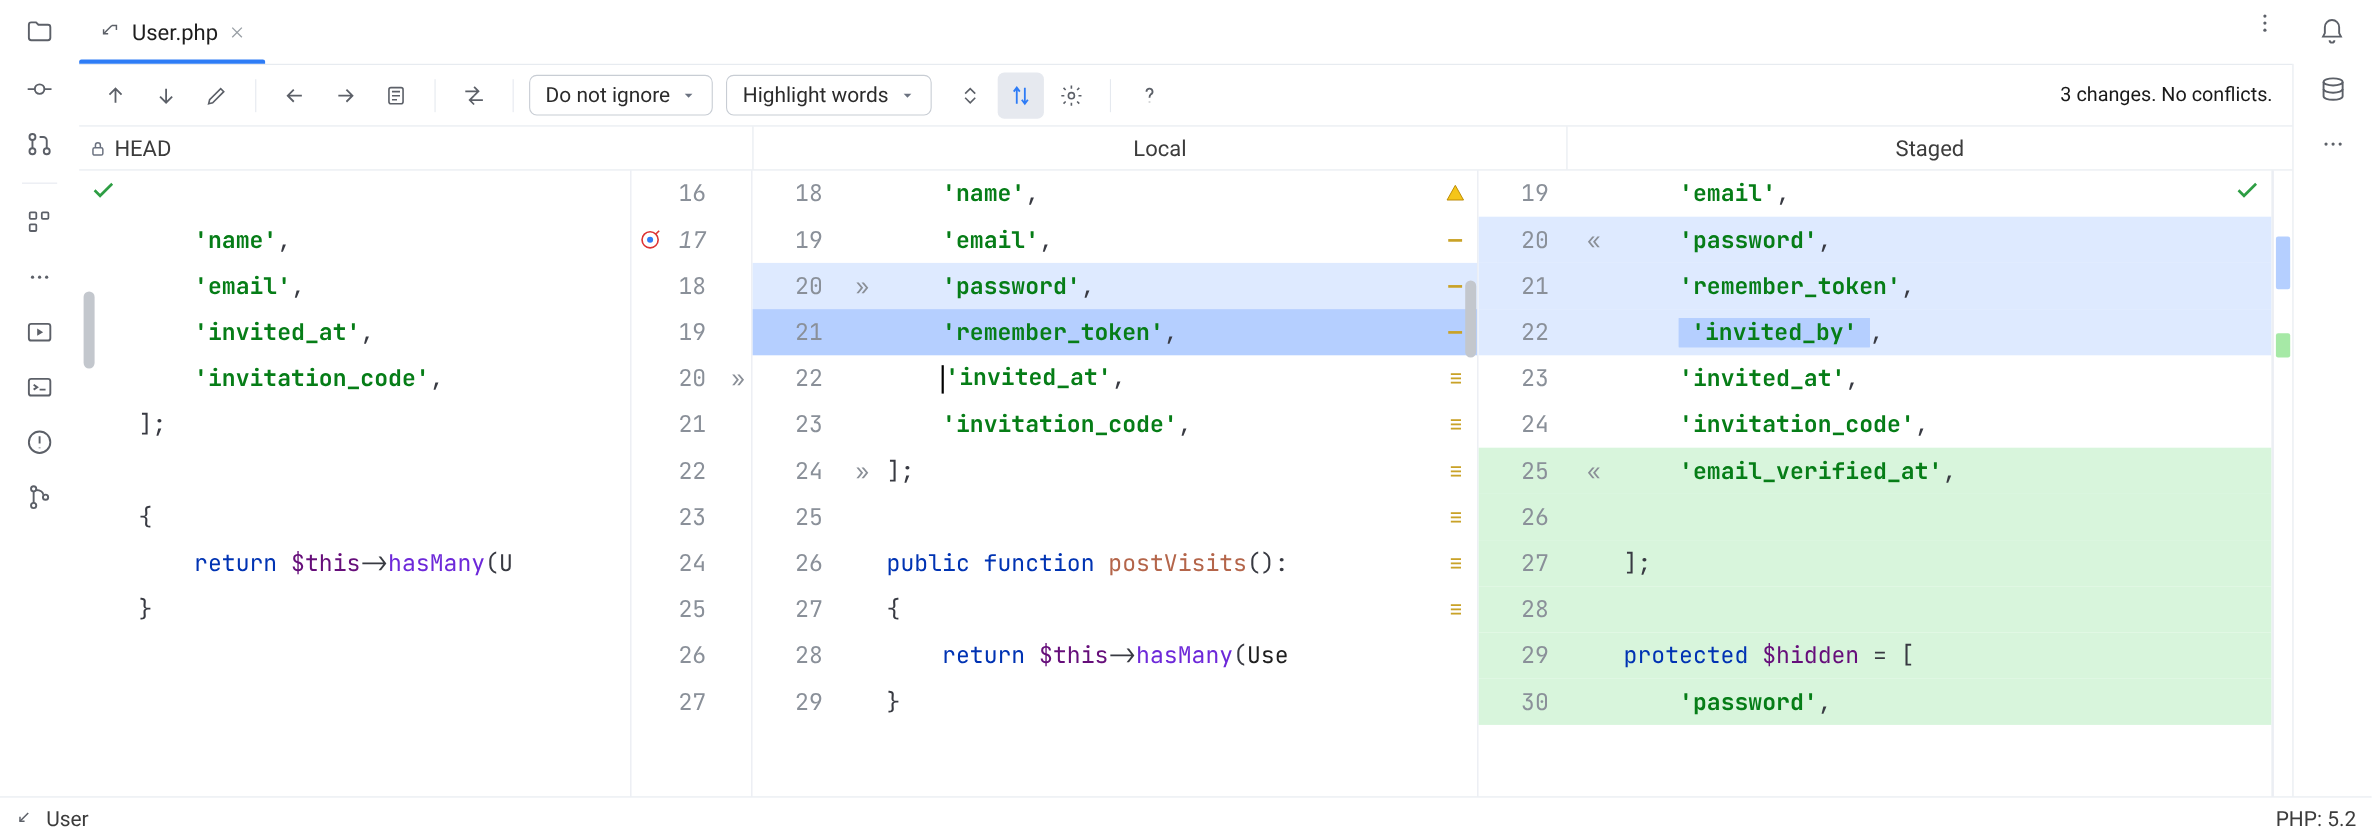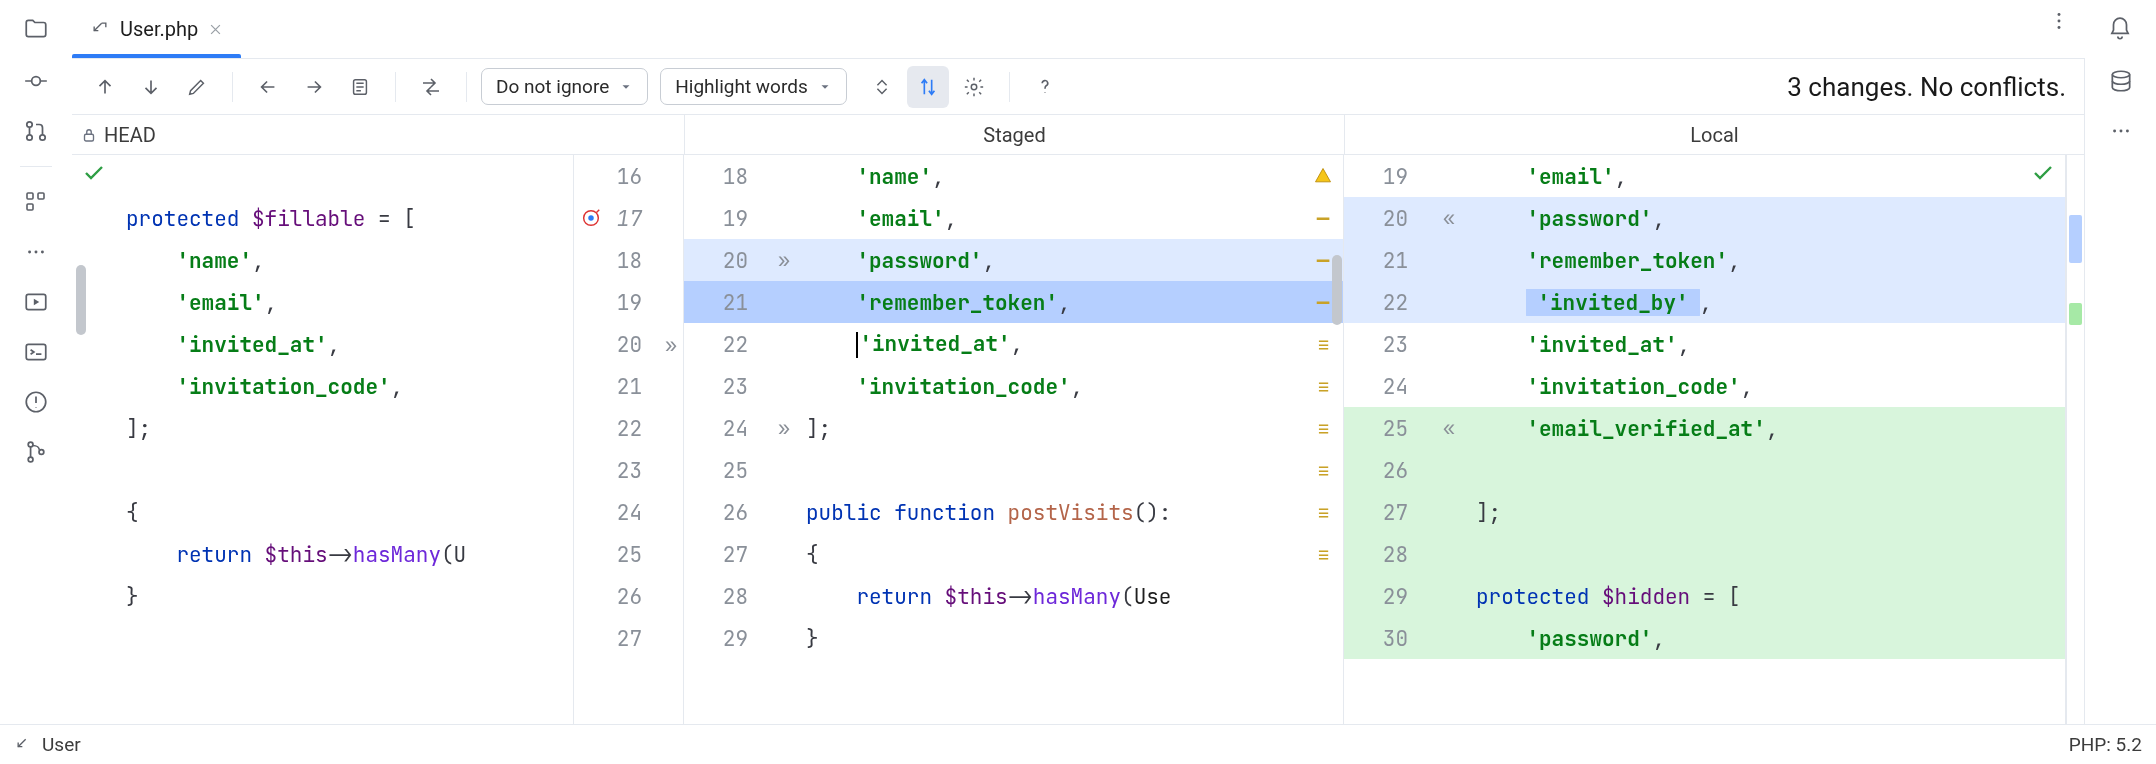--- a/index.html
+++ b/index.html
@@ -48,21 +48,21 @@
   .rail-right{border-left:1px solid var(--line-soft);}
 
   .workarea{flex:1;display:flex;flex-direction:column;min-width:0;border-top:1px solid var(--line-soft);}
 
   
   .toolbar{display:flex;align-items:center;gap:4px;height:56px;padding:0 12px;border-bottom:1px solid var(--line-soft);}
   .toolbar .group{display:flex;align-items:center;gap:4px;}
   .toolbar .vsep{width:1px;height:30px;background:var(--line-soft);margin:0 10px;}
   .dropdown{display:flex;align-items:center;gap:10px;border:1px solid var(--btn-border);border-radius:7px;padding:6px 14px;font-size:19px;color:#2b2b2b;background:#fff;}
   .dropdown .chev{color:#6b7280;}
-  .toolbar .status{margin-left:auto;font-size:26px;color:#1a1a1a;padding-right:6px;}
+  .toolbar .status{margin-left:auto;font-size:18px;color:#1a1a1a;padding-right:6px;}
   .toolbar .icon-btn.toggled{background:#e6e9ef;}
 
   
   .panel-headers{display:flex;height:40px;border-bottom:1px solid var(--line-soft);font-size:20px;color:#3c3c3c;}
   .ph{display:flex;align-items:center;justify-content:center;}
   .ph.left{justify-content:flex-start;padding-left:8px;gap:6px;}
 
   
   .diff-body{flex:1;display:flex;min-height:0;position:relative;font-family:"JetBrains Mono",Menlo,Consolas,monospace;font-size:21px;}
   .pane{position:relative;overflow:hidden;border-right:1px solid var(--line-soft);}
@@ -325,39 +325,38 @@
     <div class="panel-headers">
       <div class="ph left" style="flex:0 0 612px;">
         <span class="lock">
             <svg width="18" height="18" viewBox="0 0 24 24" fill="none" stroke="currentColor" stroke-width="1.8">
               <rect x="6" y="11" width="12" height="9" rx="2"></rect>
               <path d="M9 11V8a3 3 0 1 1 6 0v3"></path>
             </svg>
           </span>
         <span>HEAD</span>
       </div>
+      <div class="ph" style="flex:1;border-left:1px solid var(--line-soft);">
+        <span>Local</span>
+      </div>
       <div class="ph" style="flex:0 0 660px;border-left:1px solid var(--line-soft);">
         <span>Staged</span>
-      </div>
-      <div class="ph" style="flex:1;border-left:1px solid var(--line-soft);">
-        <span>Local</span>
       </div>
     </div>
 
     <div class="diff-body">
 
       <div class="pane left" style="flex:0 0 502px;">
         <div class="valid">
             <svg width="24" height="24" viewBox="0 0 24 24" fill="none" stroke="#2e9e44" stroke-width="2.4">
               <path d="M4 12l5 5L20 6"></path>
             </svg>
           </div>
         <div class="rows" id="rows-left">
             <div class="row"><div class="code" style="padding-left:54px;"></div></div>
-            <div class="row"><div class="code" style="padding-left:54px;"><span class="kw">protected </span><span class="var">$fillable</span><span class="op"> = [</span></div></div>
             <div class="row"><div class="code" style="padding-left:54px;"><span>    </span><span class="str">'name'</span><span class="punc">,</span></div></div>
             <div class="row"><div class="code" style="padding-left:54px;"><span>    </span><span class="str">'email'</span><span class="punc">,</span></div></div>
             <div class="row"><div class="code" style="padding-left:54px;"><span>    </span><span class="str">'invited_at'</span><span class="punc">,</span></div></div>
             <div class="row"><div class="code" style="padding-left:54px;"><span>    </span><span class="str">'invitation_code'</span><span class="punc">,</span></div></div>
             <div class="row"><div class="code" style="padding-left:54px;"><span class="punc">];</span></div></div>
             <div class="row"><div class="code" style="padding-left:54px;"></div></div>
             <div class="row"><div class="code" style="padding-left:54px;"><span class="punc">{</span></div></div>
             <div class="row"><div class="code" style="padding-left:54px;"><span>    </span><span class="kw">return </span><span class="var">$this</span><span class="op">-&gt;</span><span class="call">hasMany</span><span class="punc">(U</span></div></div>
             <div class="row"><div class="code" style="padding-left:54px;"><span class="punc">}</span></div></div>
           </div>

